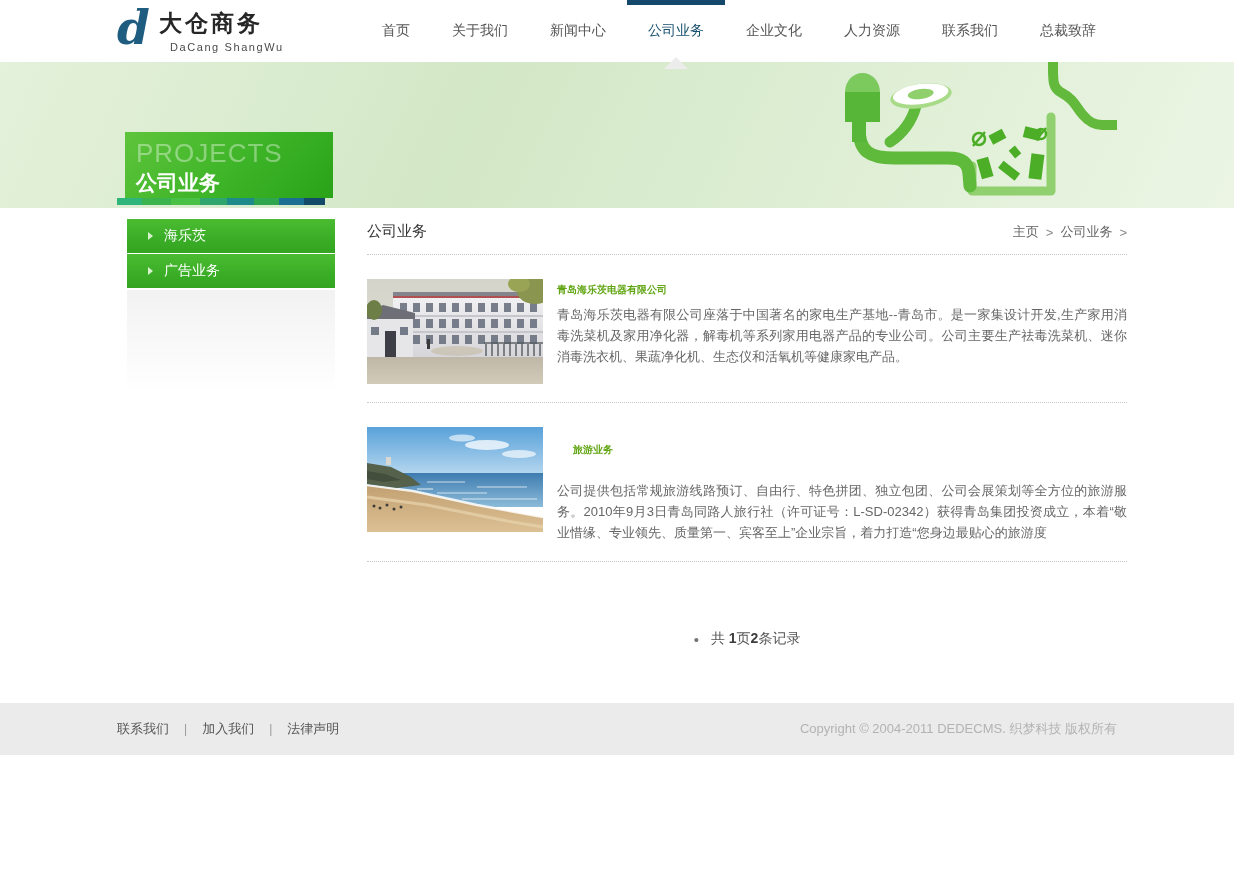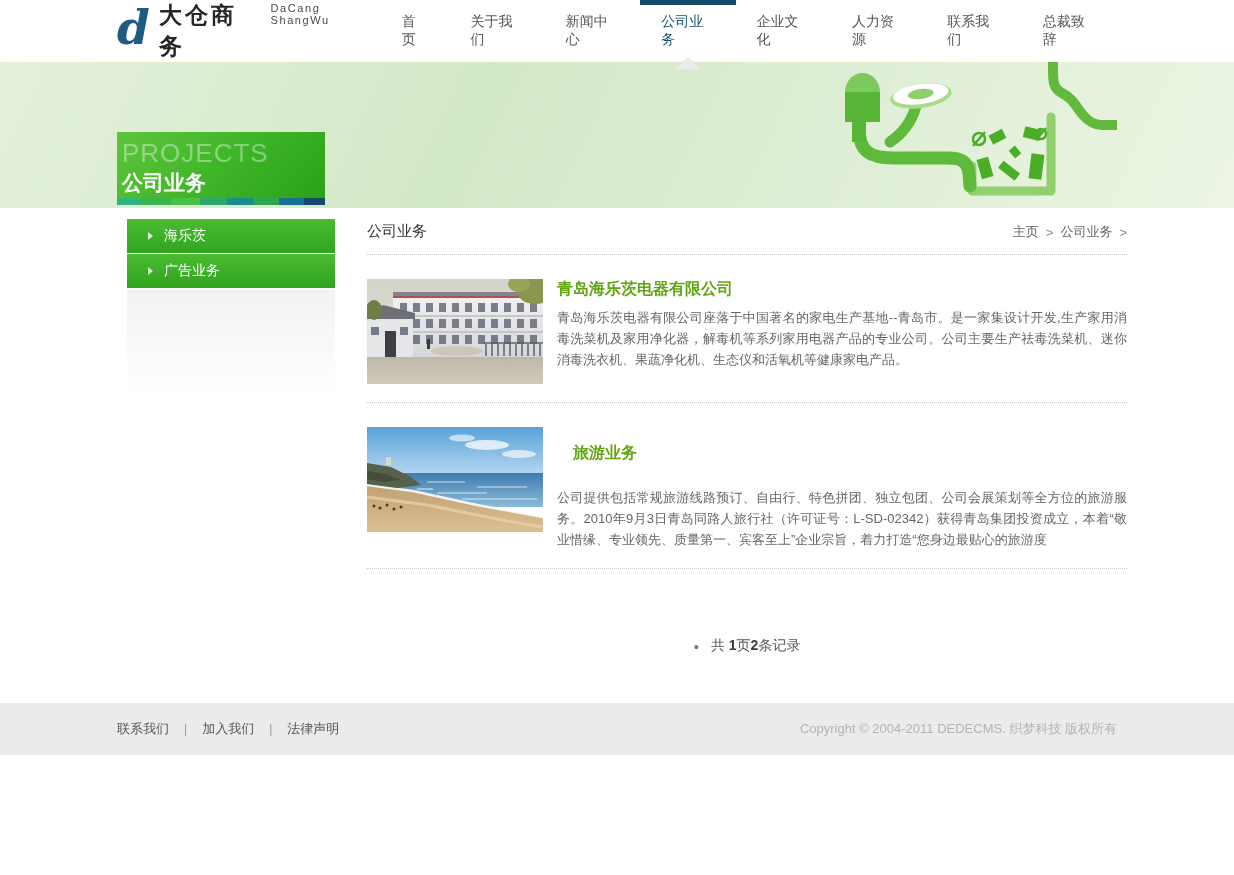--- a/index.html
+++ b/index.html
@@ -16,21 +16,21 @@
   
   .site-header { height: 62px; background: #fff; position: relative; z-index: 10; }
   .site-header .wrap { display: flex; align-items: center; height: 62px; }
   .logo { display: flex; align-items: center; gap: 9px; cursor: pointer; }
   .logo-d {
     font-family: "DejaVu Serif", serif;
     font-style: italic; font-weight: bold;
     font-size: 47px; line-height: 0.9;
     color: #1e5c80; padding-bottom: 6px;
   }
-  .logo-text { display: flex; }
+  .logo-text { display: flex; flex-direction: column; }
   .logo-cn { font-size: 23px; font-weight: bold; color: #262626; letter-spacing: 3px; }
   .logo-en { font-size: 11px; color: #4a4a4a; letter-spacing: 1.6px; margin-top: 2px; padding-left: 11px; }
 
   .main-nav { margin-left: auto; display: flex; height: 62px; }
   .nav-item {
     position: relative; display: flex; align-items: center;
     padding: 0 21px; font-size: 14px; color: #555; cursor: pointer;
   }
   .nav-item.active { color: #17506e; }
   .nav-active-bar {
@@ -44,23 +44,23 @@
     border-right: 12px solid transparent;
     border-bottom: 12px solid #ececec;
   }
 
   
   .banner {
     height: 146px; position: relative; overflow: hidden;
     background: linear-gradient(115deg, #e4f1db 0%, #d3e8c7 38%, #dcedd2 62%, #ecf5e4 100%);
   }
   .banner-box {
-    position: absolute; left: 0; top: 70px; width: 208px; height: 66px;
+    position: absolute; left: 8px; top: 70px; width: 208px; height: 66px;
     background: linear-gradient(135deg, #5ec43c 0%, #3db427 55%, #2aa219 100%);
-    padding: 7px 0 0 5px;
+    padding: 7px 0 0 11px;
   }
   .banner-title-en { font-size: 26px; color: rgba(255,255,255,0.38); letter-spacing: 1px; line-height: 1.1; }
   .banner-title-cn { font-size: 21px; color: #fff; font-weight: bold; margin-top: 1px; }
   .banner-stripe {
     position: absolute; left: 0; top: 136px; width: 208px; height: 7px;
     background: linear-gradient(90deg,
       #2fb579 0%, #2fb579 12%, #3cb44e 12%, #3cb44e 26%, #49c046 26%, #49c046 40%,
       #2fa66d 40%, #2fa66d 53%, #1d8b8a 53%, #1d8b8a 66%, #2fa64e 66%, #2fa64e 78%,
       #1b6f93 78%, #1b6f93 90%, #134a67 90%, #134a67 100%);
   }
@@ -91,21 +91,21 @@
     padding: 3px 0 13px; border-bottom: 1px dotted #c9c9c9;
   }
   .content-title { font-size: 15px; color: #333; }
   .breadcrumb { font-size: 13px; color: #666; display: flex; gap: 7px; align-items: center; }
   .crumb-link { cursor: pointer; }
   .crumb-sep { color: #888; }
 
   .biz-item { display: flex; padding: 24px 0 18px; border-bottom: 1px dotted #c9c9c9; }
   .biz-thumb { width: 176px; height: 105px; flex: none; cursor: pointer; display: block; }
   .biz-info { margin-left: 14px; flex: 1; min-width: 0; }
-  .biz-title { font-size: 16px; font-weight: bold; color: #61a513; cursor: pointer; display: inline-block; }
+  .biz-title { font-size: 10px; font-weight: bold; color: #61a513; cursor: pointer; display: inline-block; }
   .biz-desc { margin: 7px 0 0; font-size: 13px; color: #666; line-height: 21px; text-align: justify; }
 
   .pagination {
     margin-top: 68px; display: flex; justify-content: center; align-items: center;
     font-size: 14px; color: #555;
   }
   .page-bullet { color: #777; margin-right: 12px; font-size: 15px; }
   .pg-b { font-weight: bold; color: #3c3c3c; }
 
   

